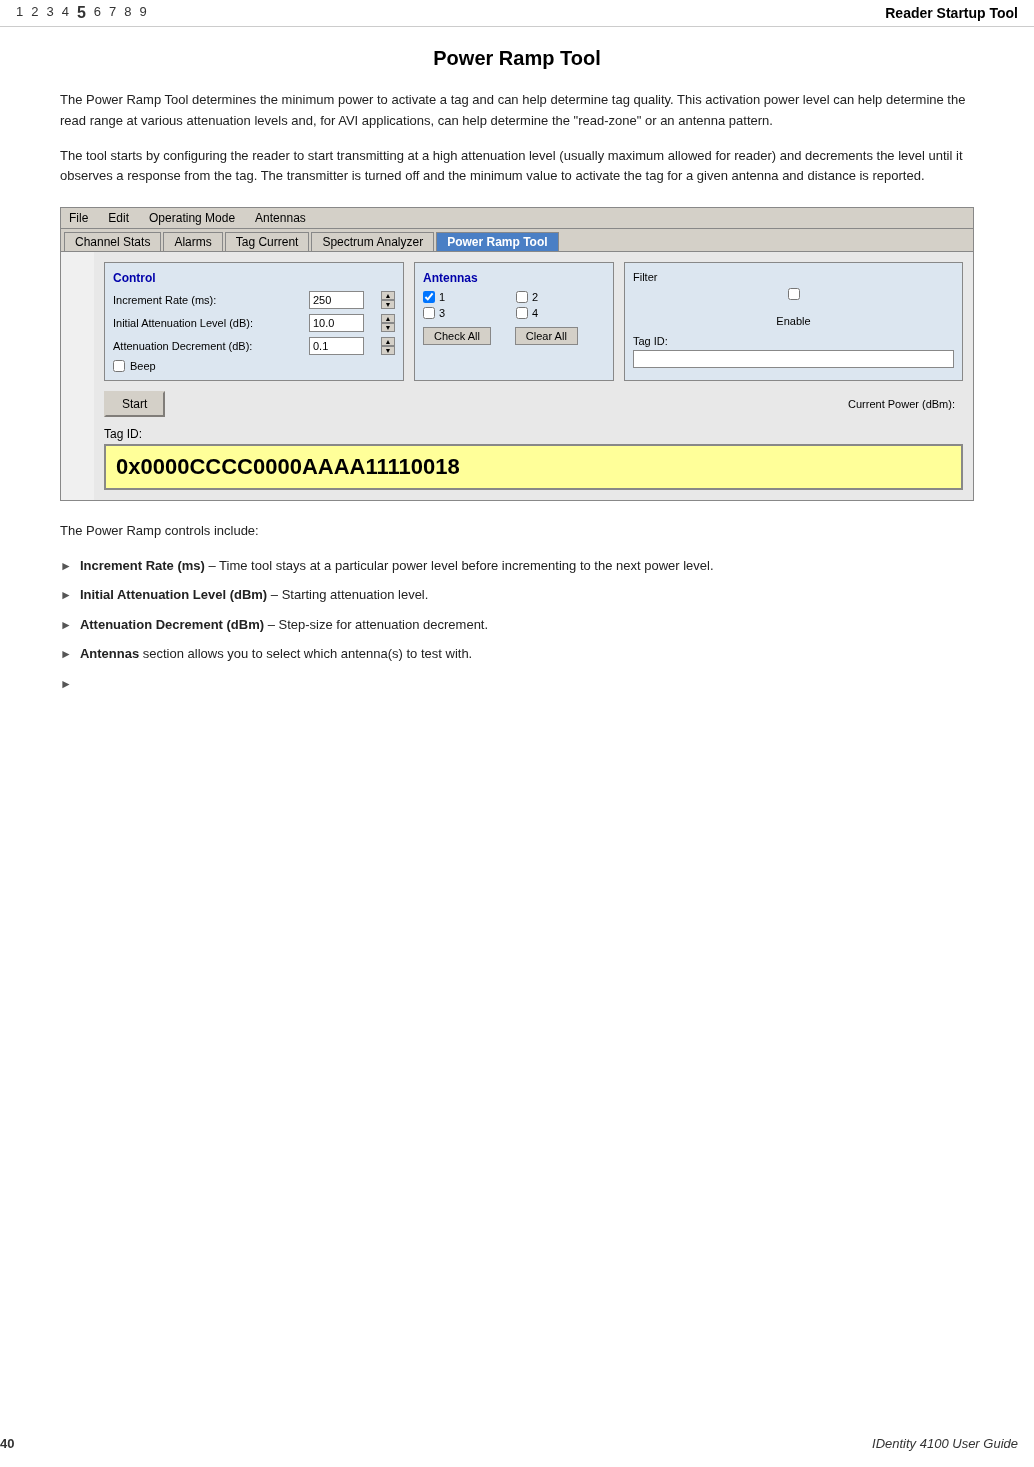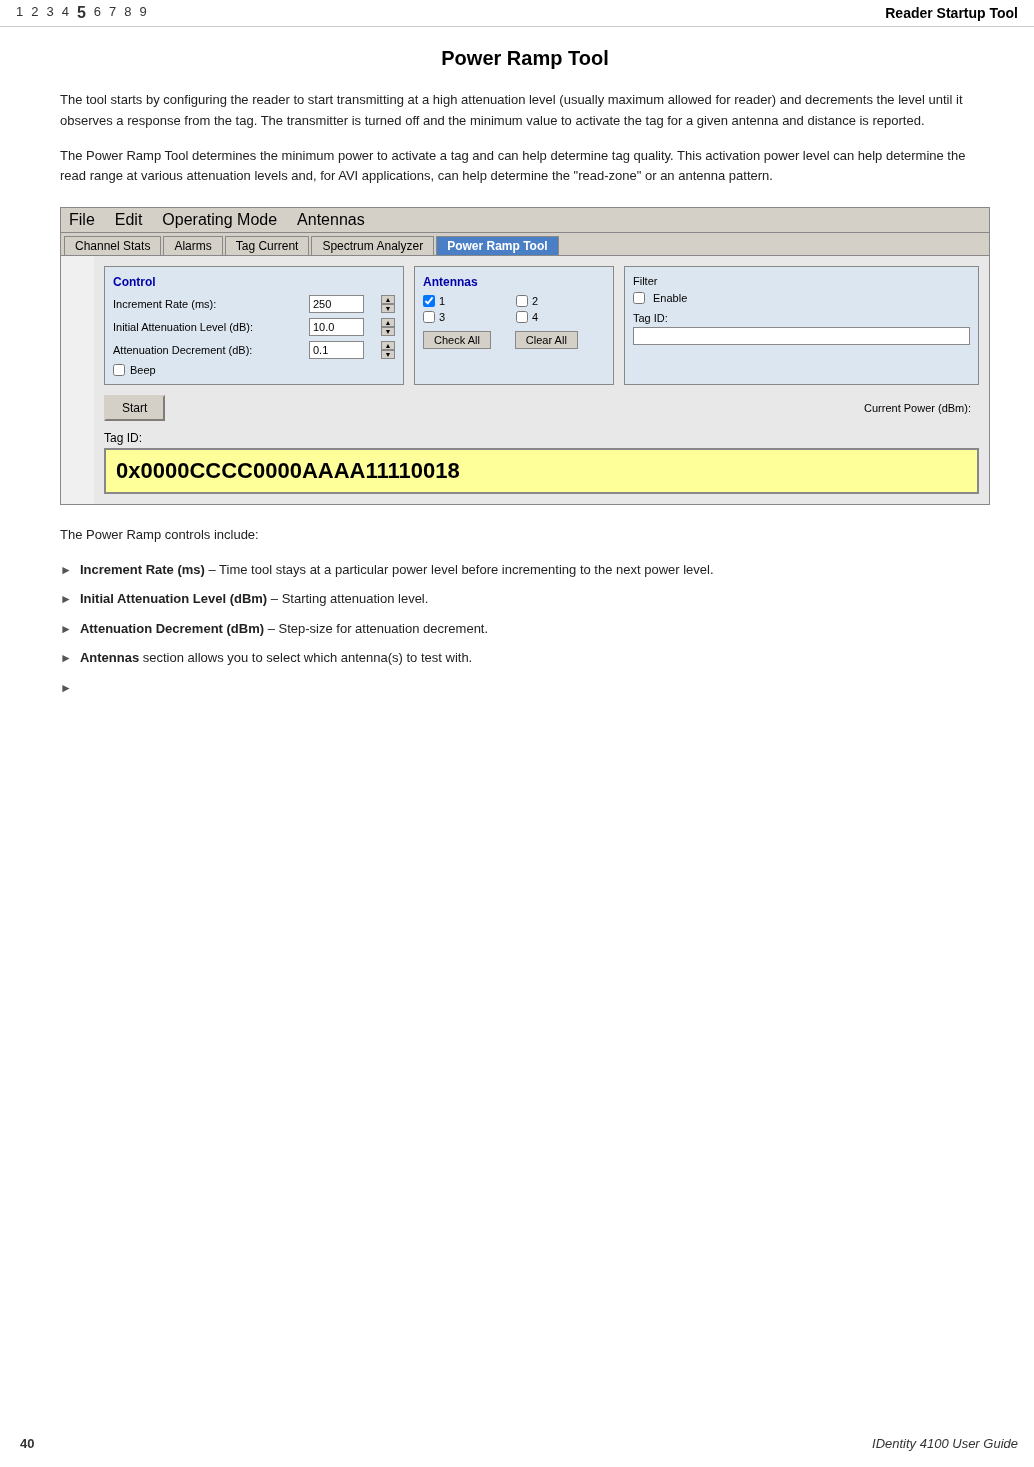--- a/index.html
+++ b/index.html
@@ -35,21 +35,21 @@
       font-size: 16px;
     }
     .header-title {
       font-size: 14px;
       font-weight: bold;
       color: #000;
     }
 
     
     .main-content {
-      padding: 20px 44px 40px 60px;
+      padding: 20px 60px 40px 60px;
     }
 
     
     .chapter-title {
       font-size: 20px;
       font-weight: bold;
       text-align: center;
       margin-bottom: 20px;
       font-family: Arial, sans-serif;
     }
@@ -70,21 +70,21 @@
       padding: 0;
     }
 
     
     .menu-bar {
       background: #d4d0c8;
       border-bottom: 1px solid #888;
       padding: 2px 4px;
       display: flex;
       gap: 12px;
-      font-size: 16px;
+      font-size: 12px;
     }
     .menu-bar span {
       cursor: pointer;
       padding: 1px 4px;
     }
 
     
     .tab-bar {
       background: #d4d0c8;
       border-bottom: 1px solid #888;
@@ -217,23 +217,24 @@
       padding: 8px;
       flex: 1;
     }
     .filter-title {
       font-size: 11px;
       margin-bottom: 5px;
     }
     .filter-row {
       display: flex;
       align-items: center;
-      gap: 8px;
+      gap: 15px;
       font-size: 11px;
       margin-bottom: 8px;
+      flex-direction: column;
     }
     .tag-id-label {
       font-size: 11px;
       margin-bottom: 3px;
     }
     .tag-id-input {
       width: 100%;
       height: 18px;
       border: 1px solid #888;
       background: #fff;
@@ -327,21 +328,21 @@
       flex-shrink: 0;
     }
     .bullet-text strong {
       font-weight: bold;
     }
 
     
     .footer {
       position: absolute;
       bottom: 16px;
-      left: 20px;
+      left: 0;
       right: 16px;
       display: flex;
       justify-content: space-between;
       font-size: 13px;
       color: #333;
     }
     .footer-page {
       font-weight: bold;
     }
     .footer-title {
@@ -370,22 +371,22 @@
     <span>8</span>
     <span>9</span>
   </div>
   <div class="header-title">Reader Startup Tool</div>
 </div>
 
 <div class="main-content">
 
   <div class="chapter-title">Power Ramp Tool</div>
 
+  <p class="body-text">The Power Ramp Tool determines the minimum power to activate a tag and can help determine tag quality. This activation power level can help determine the read range at various attenuation levels and, for AVI applications, can help determine the "read-zone" or an antenna pattern.</p>
   <p class="body-text">The tool starts by configuring the reader to start transmitting at a high attenuation level (usually maximum allowed for reader) and decrements the level until it observes a response from the tag.  The transmitter is turned off and the minimum value to activate the tag for a given antenna and distance is reported.</p>
-  <p class="body-text">The Power Ramp Tool determines the minimum power to activate a tag and can help determine tag quality. This activation power level can help determine the read range at various attenuation levels and, for AVI applications, can help determine the "read-zone" or an antenna pattern.</p>
 
   <div class="ui-screenshot">
 
     <div class="menu-bar">
       <span>File</span>
       <span>Edit</span>
       <span>Operating Mode</span>
       <span>Antennas</span>
     </div>
 

